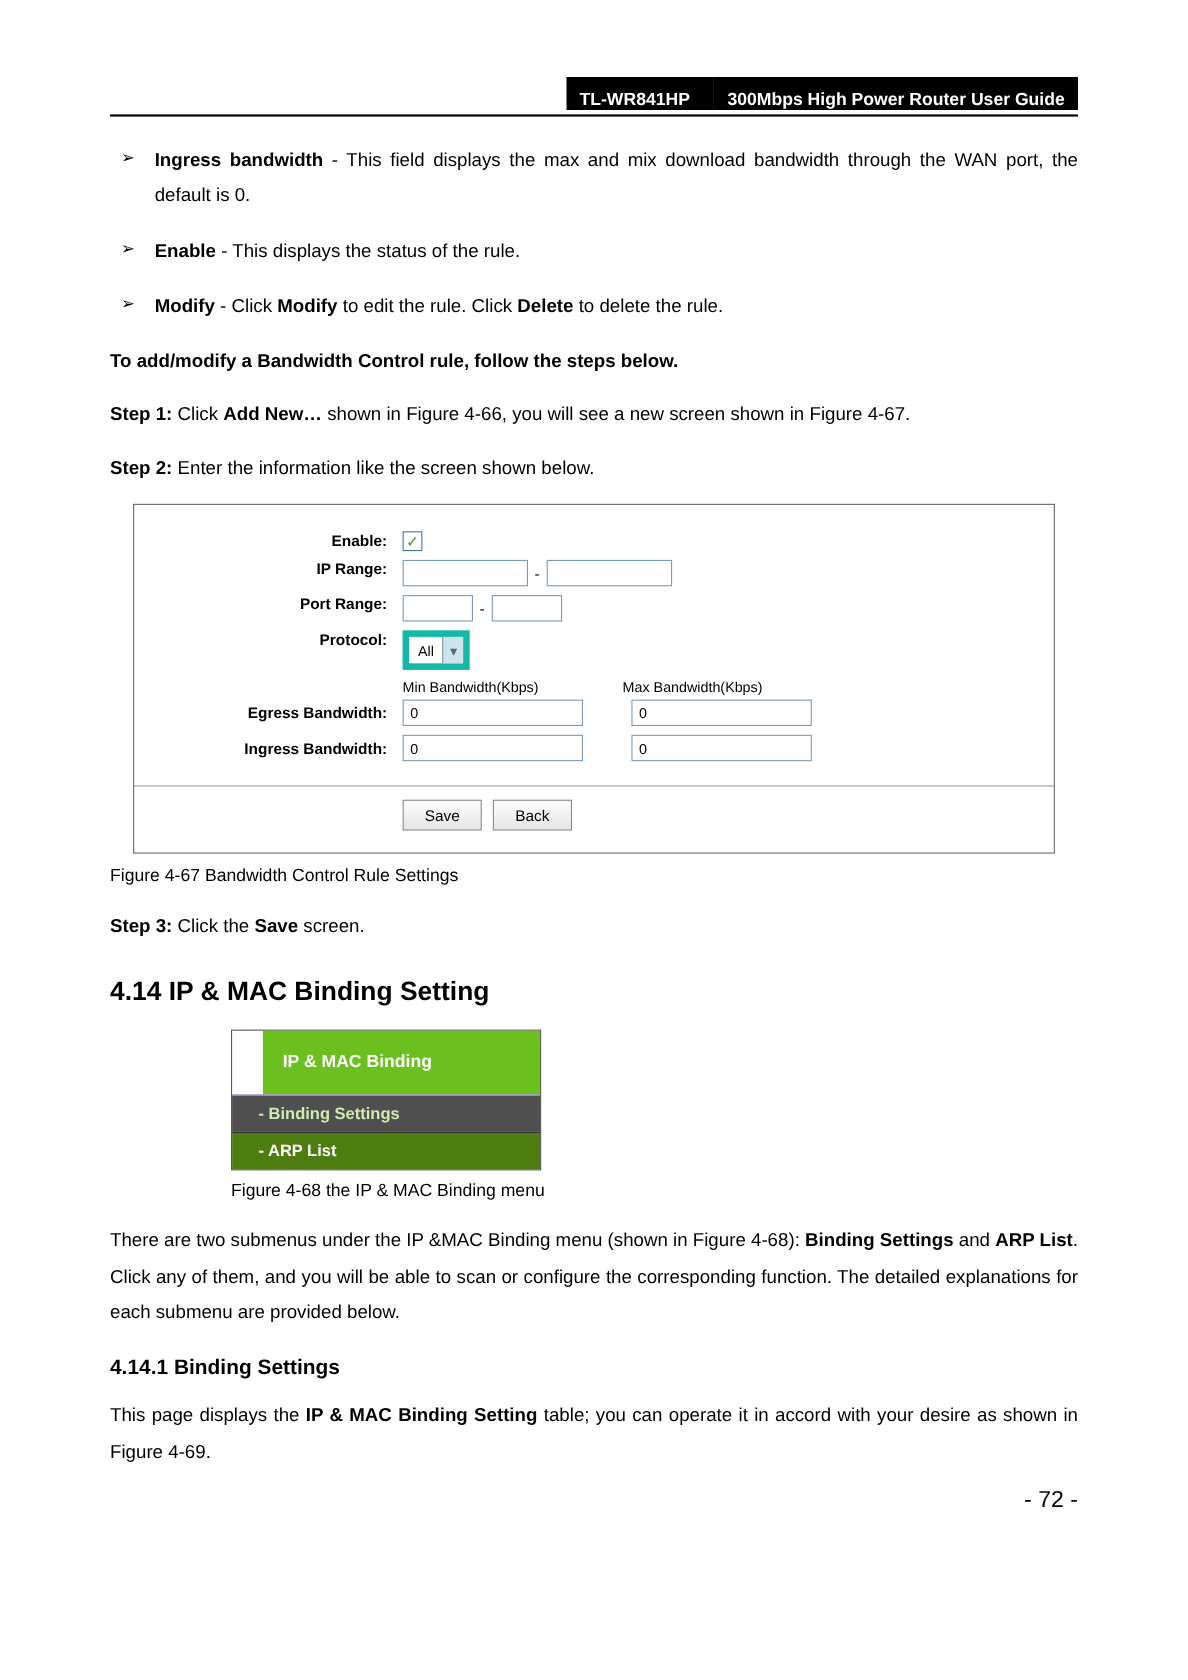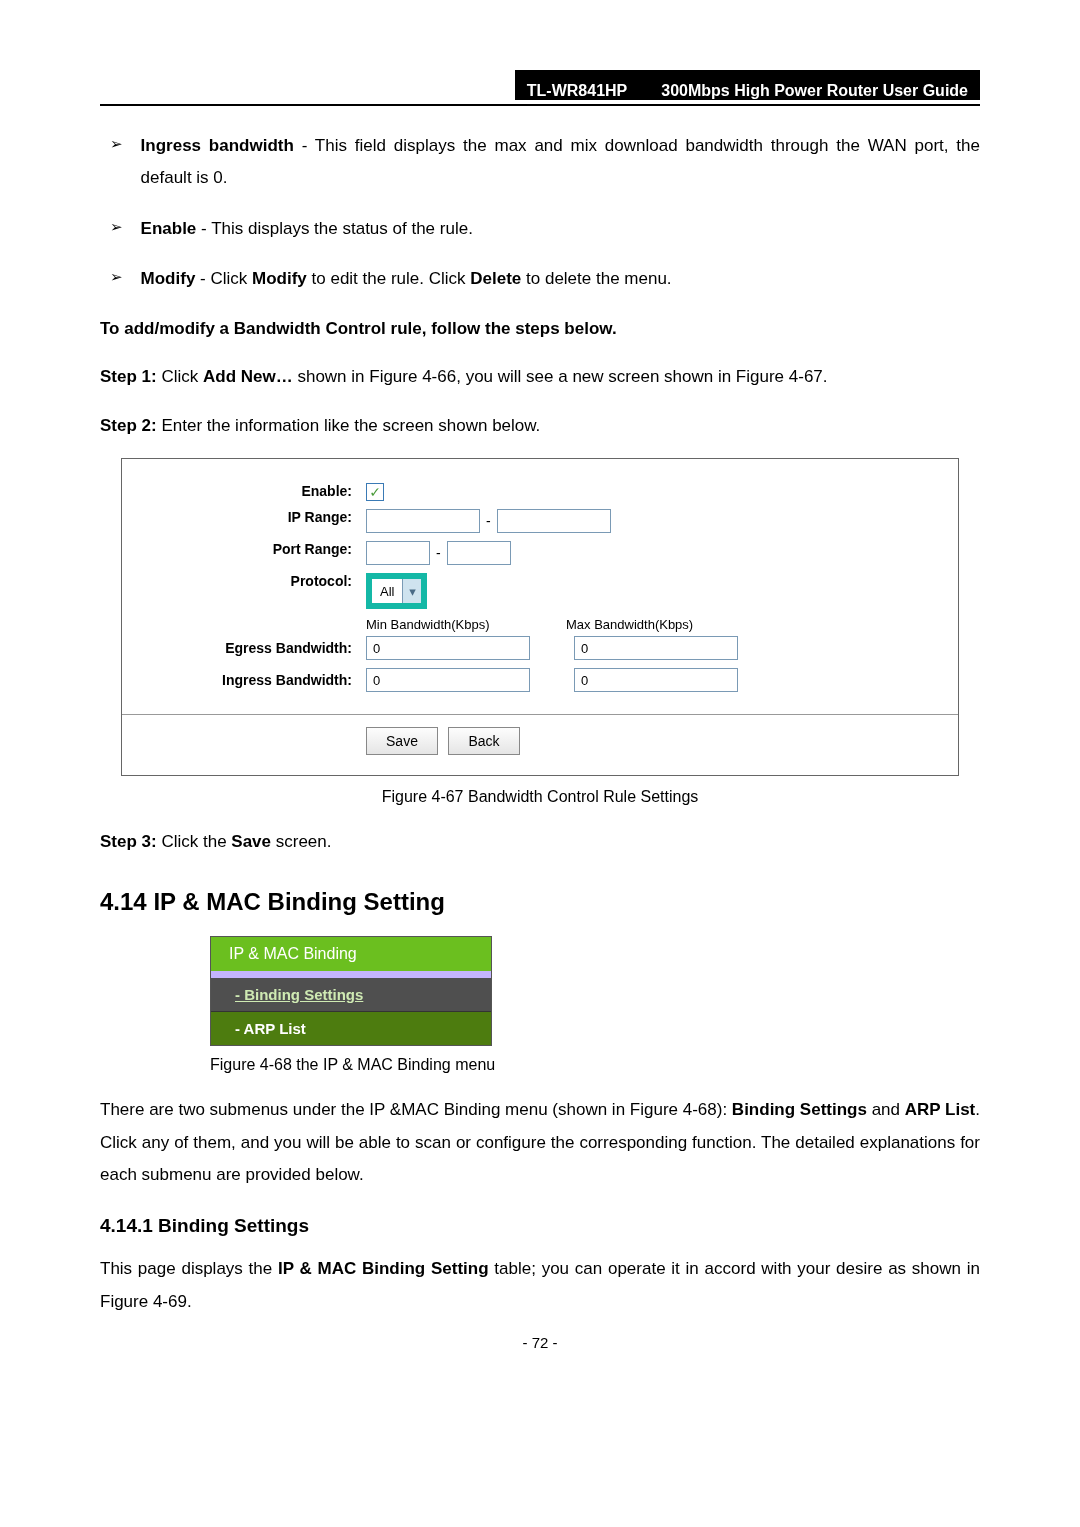--- a/index.html
+++ b/index.html
@@ -63,21 +63,21 @@
     font-size: 24px;
     font-weight: bold;
     margin: 30px 0 20px 0;
   }
   .subsection-title {
     font-size: 19px;
     font-weight: bold;
     margin: 24px 0 16px 0;
   }
   .figure-caption {
-    text-align: center;
+    text-align: left;
     font-size: 16px;
     margin: 12px 0 20px 0;
   }
   
   .panel {
     border: 1px solid #666;
     width: 95%;
     margin: 10px auto 0 auto;
   }
   .panel-title {
@@ -204,48 +204,48 @@
   }
   
   .menu-block {
     width: 280px;
     margin: 0 0 8px 110px;
     border: 1px solid #555;
   }
   .menu-hdr {
     background: #6bbf1f;
     color: #fff;
-    font-weight: normal;
-    padding: 8px 18px;
+    font-weight: bold;
+    padding: 20px 18px;
     font-size: 16px;
+    margin-left: 28px;
   }
   .menu-item-active {
     background: #4f4f4f;
     color: #cfeab3;
     font-weight: bold;
     padding: 8px 24px;
     font-size: 15px;
-    border-top: 7px solid #c4b5fd;
-    text-decoration: underline;
+    border-top: 1px solid #c4b5fd;
   }
   .menu-item {
     background: #4d7c0f;
     color: #fff;
     font-weight: bold;
     padding: 8px 24px;
     font-size: 15px;
     border-top: 1px solid #333;
   }
   .menu-caption {
     font-size: 16px;
     margin: 10px 0 20px 110px;
   }
   .page-num {
-    text-align: center;
-    font-size: 15px;
+    text-align: right;
+    font-size: 21px;
   }
 </style>
 </head>
 <body>
 
 <div class="page">
 
   <div class="header-bar">
     <div class="header-black">
       <span class="header-model">TL-WR841HP</span>
@@ -262,21 +262,21 @@
   </div>
   <div class="bullet-item">
     <span class="arrow">➢</span>
     <span>
       <span class="bold">Enable</span><span> - This displays the status of the rule.</span>
     </span>
   </div>
   <div class="bullet-item">
     <span class="arrow">➢</span>
     <span>
-      <span class="bold">Modify</span><span> - Click </span><span class="bold">Modify</span><span> to edit the rule. Click </span><span class="bold">Delete</span><span> to delete the menu.</span>
+      <span class="bold">Modify</span><span> - Click </span><span class="bold">Modify</span><span> to edit the rule. Click </span><span class="bold">Delete</span><span> to delete the rule.</span>
     </span>
   </div>
 
   <div class="instr bold">To add/modify a Bandwidth Control rule, follow the steps below.</div>
 
   <div class="instr">
     <span class="bold">Step 1:</span><span>  Click </span><span class="bold">Add New…</span><span> shown in Figure 4-66, you will see a new screen shown in Figure 4-67.</span>
   </div>
 
   <div class="instr">

